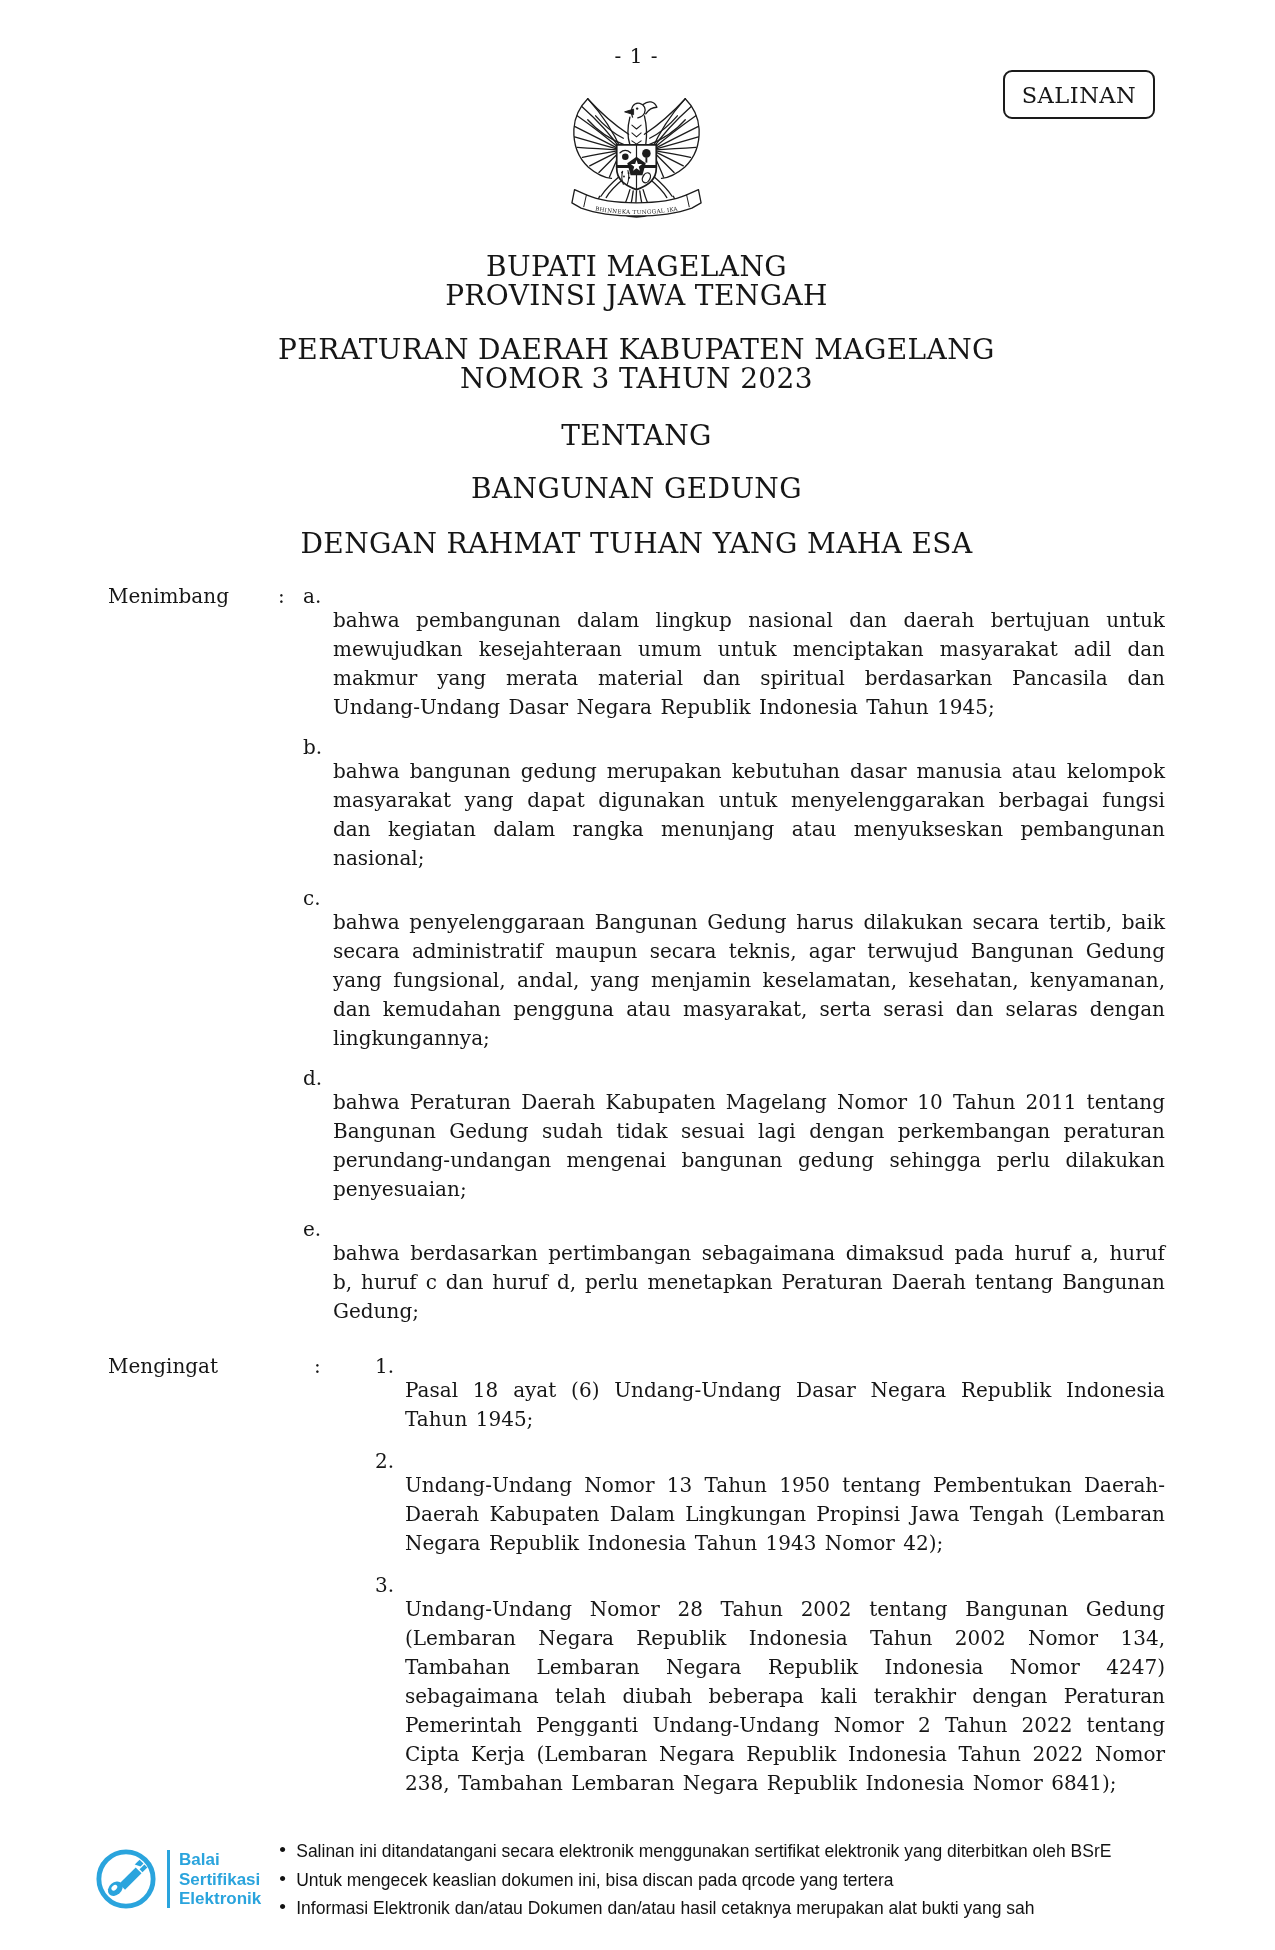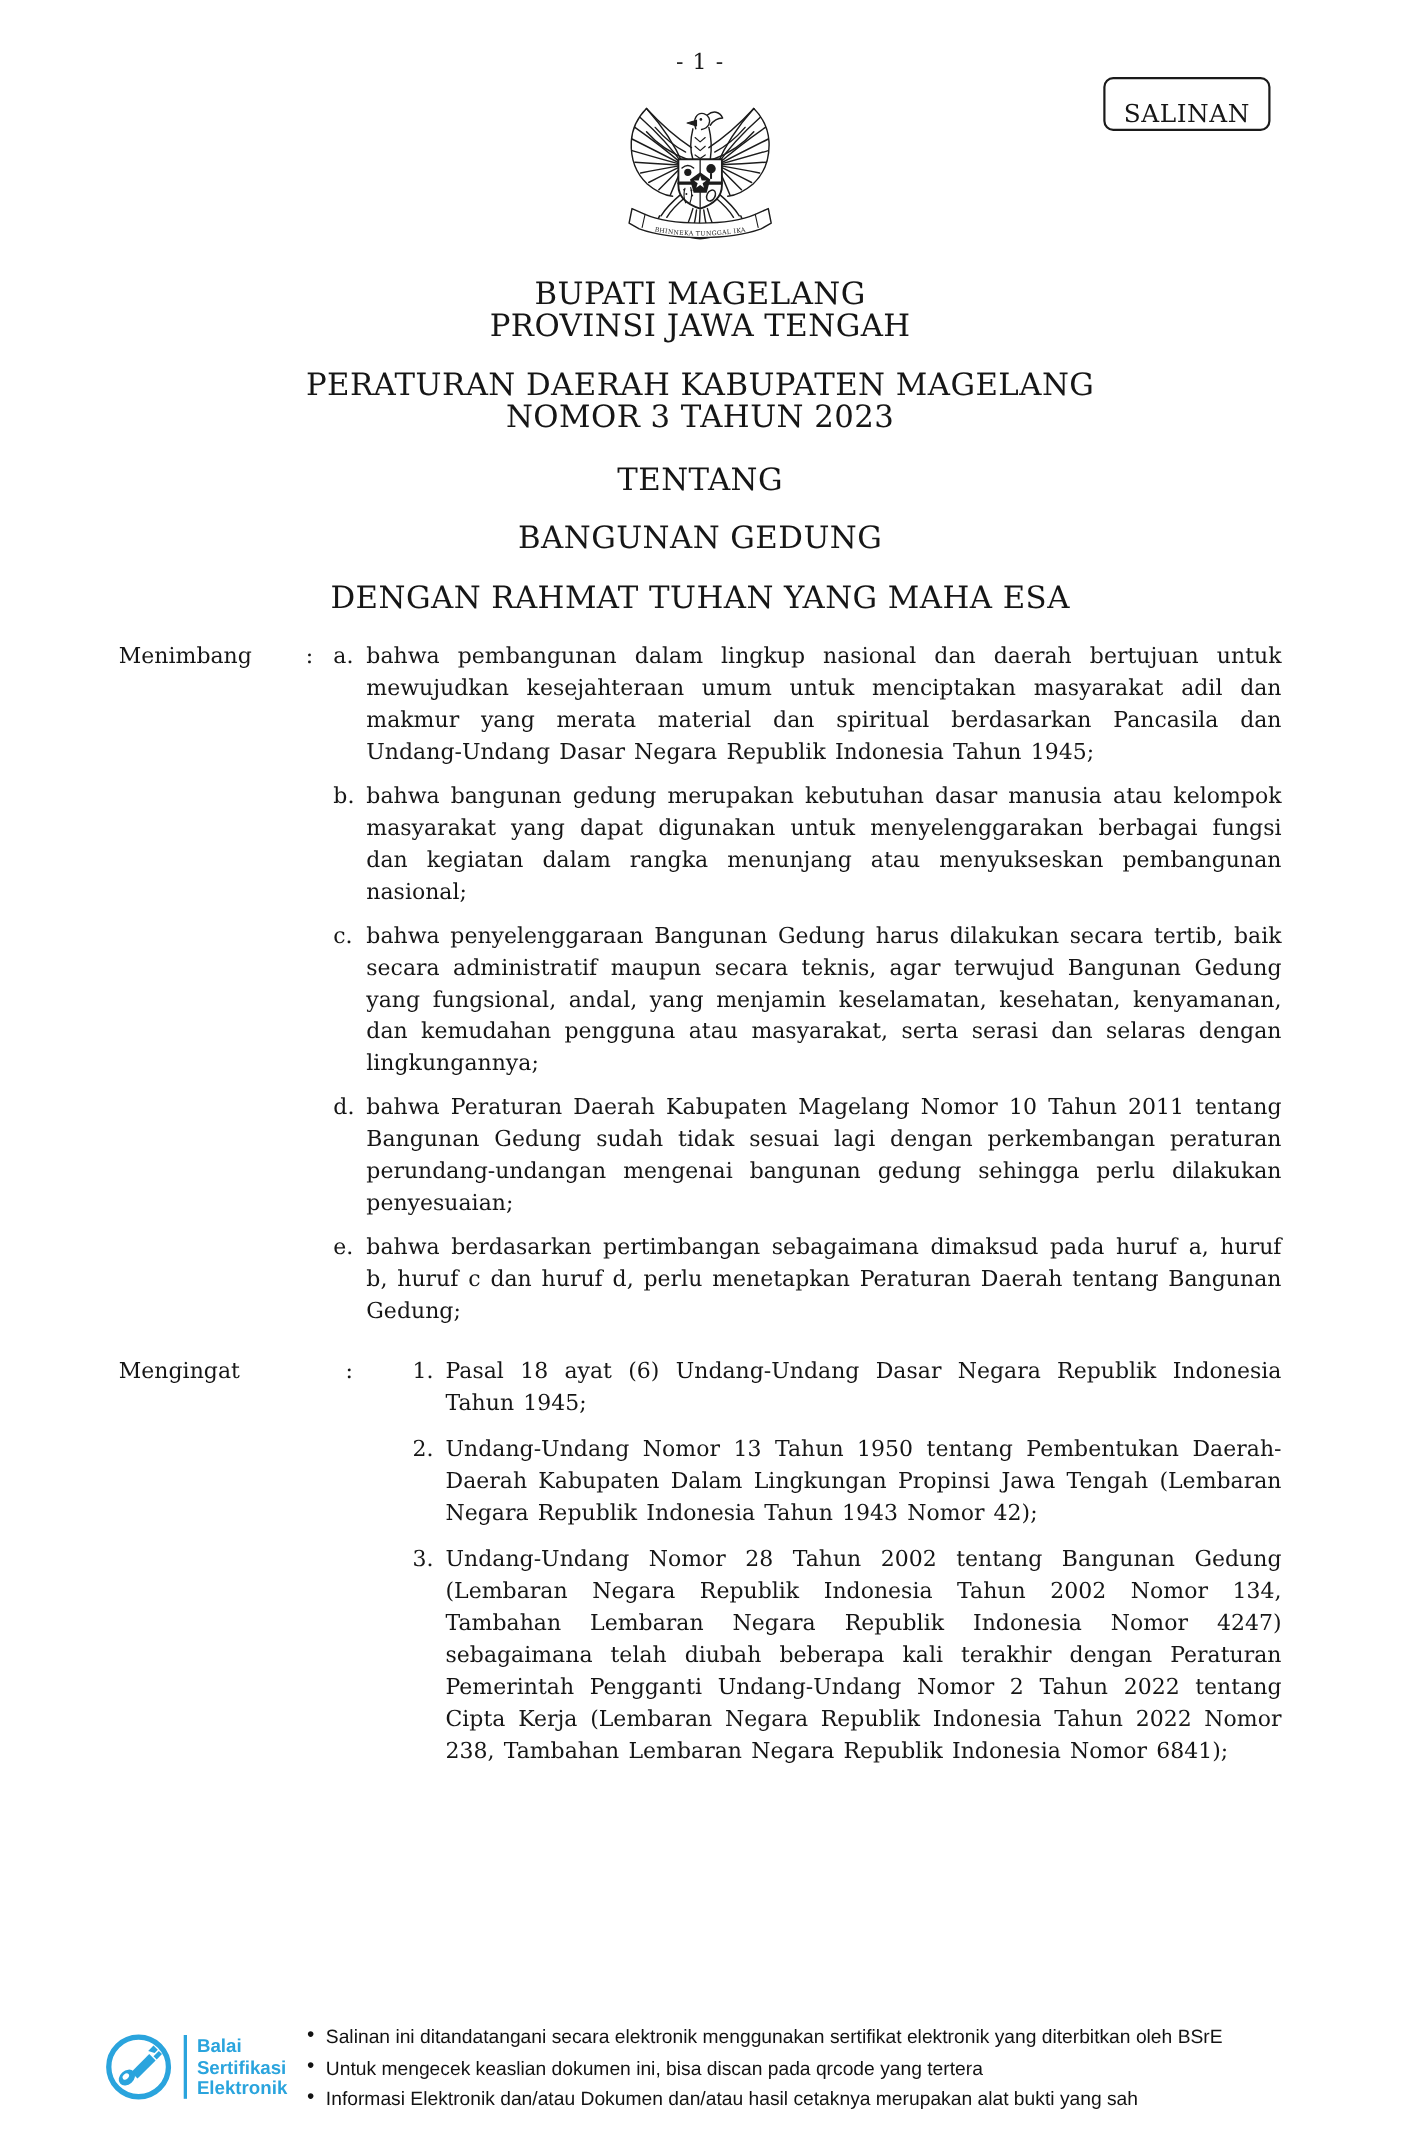--- a/index.html
+++ b/index.html
@@ -13,21 +13,21 @@
     overflow:hidden;
   }
   .content { padding:0 110px 0 108px; }
 
   .pageno { padding-top:44px; text-align:center; font-size:20px; letter-spacing:1px; }
 
   .stamp {
     position:absolute; top:70px; right:120px;
     width:152px; height:49px;
     border:2.5px solid #1a1a1a; border-radius:9px;
-    display:flex; align-items:flex-end; justify-content:center;
+    display:flex; align-items:center; justify-content:center;
     font-size:22.5px; letter-spacing:0.5px;
   }
 
   .emblem { margin-top:24px; text-align:center; line-height:0; }
 
   .hline { text-align:center; font-size:28px; line-height:29px; letter-spacing:0.4px; }
   .authority   { margin-top:28px; }
   .regulation  { margin-top:25px; }
   .tentang     { margin-top:28px; }
   .subject     { margin-top:24px; }
@@ -36,21 +36,21 @@
 
   .preamble { margin-top:24px; font-size:20px; line-height:29px; }
   .prow { display:flex; align-items:flex-start; }
   .prow + .prow { margin-top:26px;gap:36px; }
   .plabel { width:170px; flex-shrink:0; }
   .pcolon { width:25px; flex-shrink:0; }
   .pitems { flex:1; min-width:0; }
   .pitem { display:flex; margin-bottom:11px; }
   .pitem:last-child { margin-bottom:0; }
   .pmarker { width:30px; flex-shrink:0; }
-  .ptext { flex:1; text-align:justify; word-spacing:2px; }
+  .ptext { flex:1; text-align:justify; word-spacing:2px;margin-top:24px; }
 
   .footer {
     position:absolute; left:95px; top:1836px; right:38px;
     display:flex; align-items:center;
     font-family:"Liberation Sans", sans-serif;
   }
   .logo-wrap { display:flex; align-items:center; flex-shrink:0; }
   .logo-badge { line-height:0; }
   .logo-sep { width:3px; height:58px; background:#2aa4dd; margin:0 9px 0 10px; }
   .logo-text { color:#2aa4dd; font-weight:bold; font-size:17px; line-height:19.5px; }

